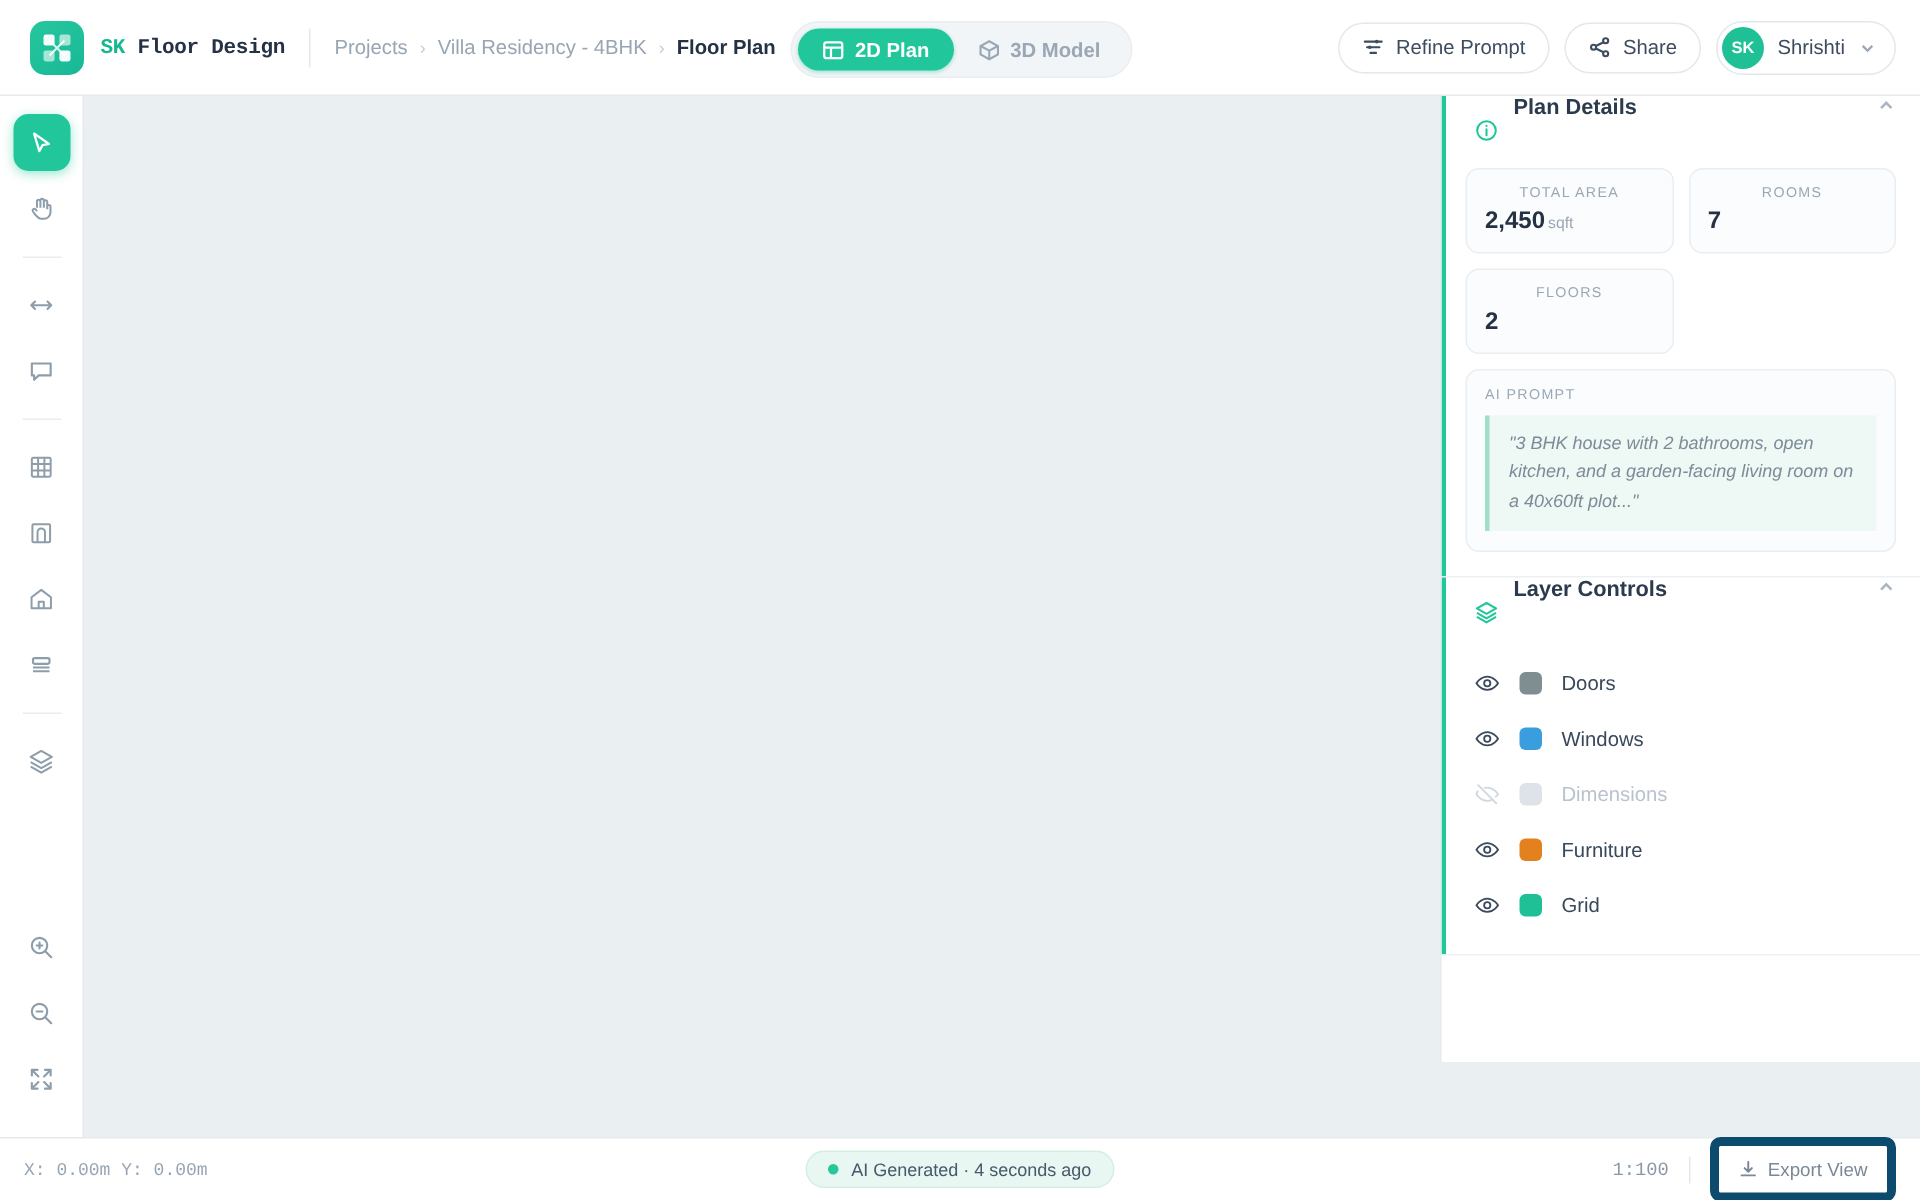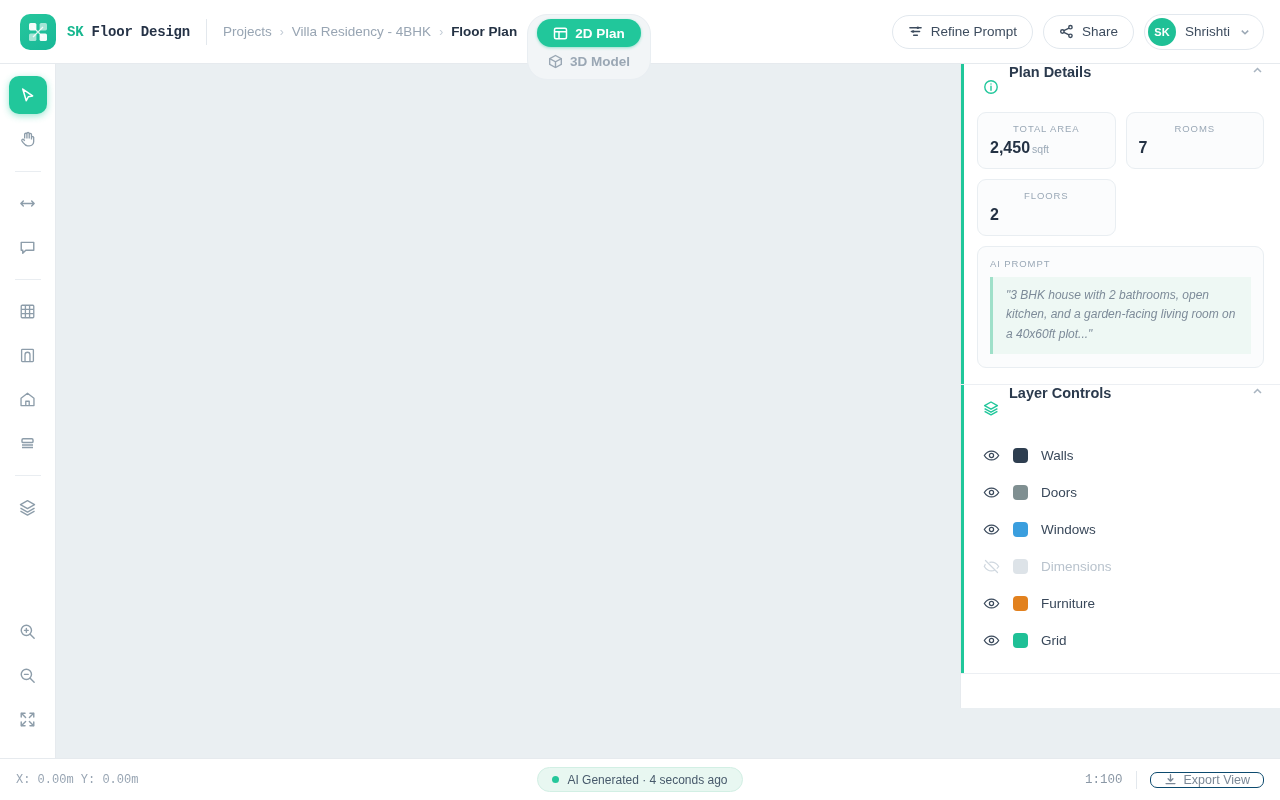--- a/index.html
+++ b/index.html
@@ -43,21 +43,20 @@
   .crumb { color: #98a5b3; white-space: nowrap; }
   .crumb.current { color: #243244; font-weight: bold; }
   .crumb-sep { color: #c3ccd6; font-size: 12px; }
 
   
   .toggle-wrap {
     position: absolute; left: 527px; top: 14px;
     display: flex; align-items: center;
     background: #f2f5f7; border-radius: 20px; padding: 4px;
     border: 1px solid #e9eef2;
-    flex-direction: column;
   }
   .toggle-btn {
     display: flex; align-items: center; gap: 7px;
     height: 28px; padding: 0 16px; border-radius: 16px;
     font-size: 13.5px; color: #9aa7b4; font-weight: bold;
     cursor: pointer; white-space: nowrap;
   }
   .toggle-btn.active {
     background: #21c79b; color: #ffffff;
     box-shadow: 0 1px 3px rgba(33,199,155,0.45);
@@ -205,22 +204,22 @@
   .status-right {
     margin-left: auto; display: flex; align-items: center; gap: 13px;
   }
   .scale {
     font-family: "Liberation Mono", monospace;
     font-size: 12.5px; color: #8b98a6; white-space: nowrap;
   }
   .sdiv { width: 1px; height: 18px; background: #e3e8ed; }
   .export-btn {
     display: flex; align-items: center; gap: 7px;
-    height: 16px; padding: 0 13px;
-    border: 1px solid #0c4a6e; border-radius: 7px;
+    height: 43px; padding: 0 13px;
+    border: 6px solid #0c4a6e; border-radius: 7px;
     background: #ffffff; font-size: 12.5px; color: #7b8896;
     cursor: pointer; white-space: nowrap;
   }
   svg { display: block; }
 </style>
 </head>
 <body>
 
 <div id="app">
 
@@ -433,30 +432,20 @@
           </span>
           <span class="section-title">Layer Controls</span>
           <span class="chev">
             <svg width="13" height="13" viewBox="0 0 12 12" fill="none" stroke="currentColor" stroke-width="1.5">
               <path d="M2.8 7.4 6 4.2l3.2 3.2"></path>
             </svg>
           </span>
         </div>
         <div class="layer-list">
 
-          <div class="layer-row">
-            <span class="eye">
-              <svg width="17" height="17" viewBox="0 0 18 18" fill="none" stroke="currentColor" stroke-width="1.3">
-                <path d="M1.4 9S4.2 4.3 9 4.3 16.6 9 16.6 9 13.8 13.7 9 13.7 1.4 9 1.4 9z"></path>
-                <circle cx="9" cy="9" r="2.2"></circle>
-              </svg>
-            </span>
-            <span class="swatch" style="background:#2e3e50"></span>
-            <span class="layer-name">Walls</span>
-          </div>
 
           <div class="layer-row">
             <span class="eye">
               <svg width="17" height="17" viewBox="0 0 18 18" fill="none" stroke="currentColor" stroke-width="1.3">
                 <path d="M1.4 9S4.2 4.3 9 4.3 16.6 9 16.6 9 13.8 13.7 9 13.7 1.4 9 1.4 9z"></path>
                 <circle cx="9" cy="9" r="2.2"></circle>
               </svg>
             </span>
             <span class="swatch" style="background:#7f8f91"></span>
             <span class="layer-name">Doors</span>

